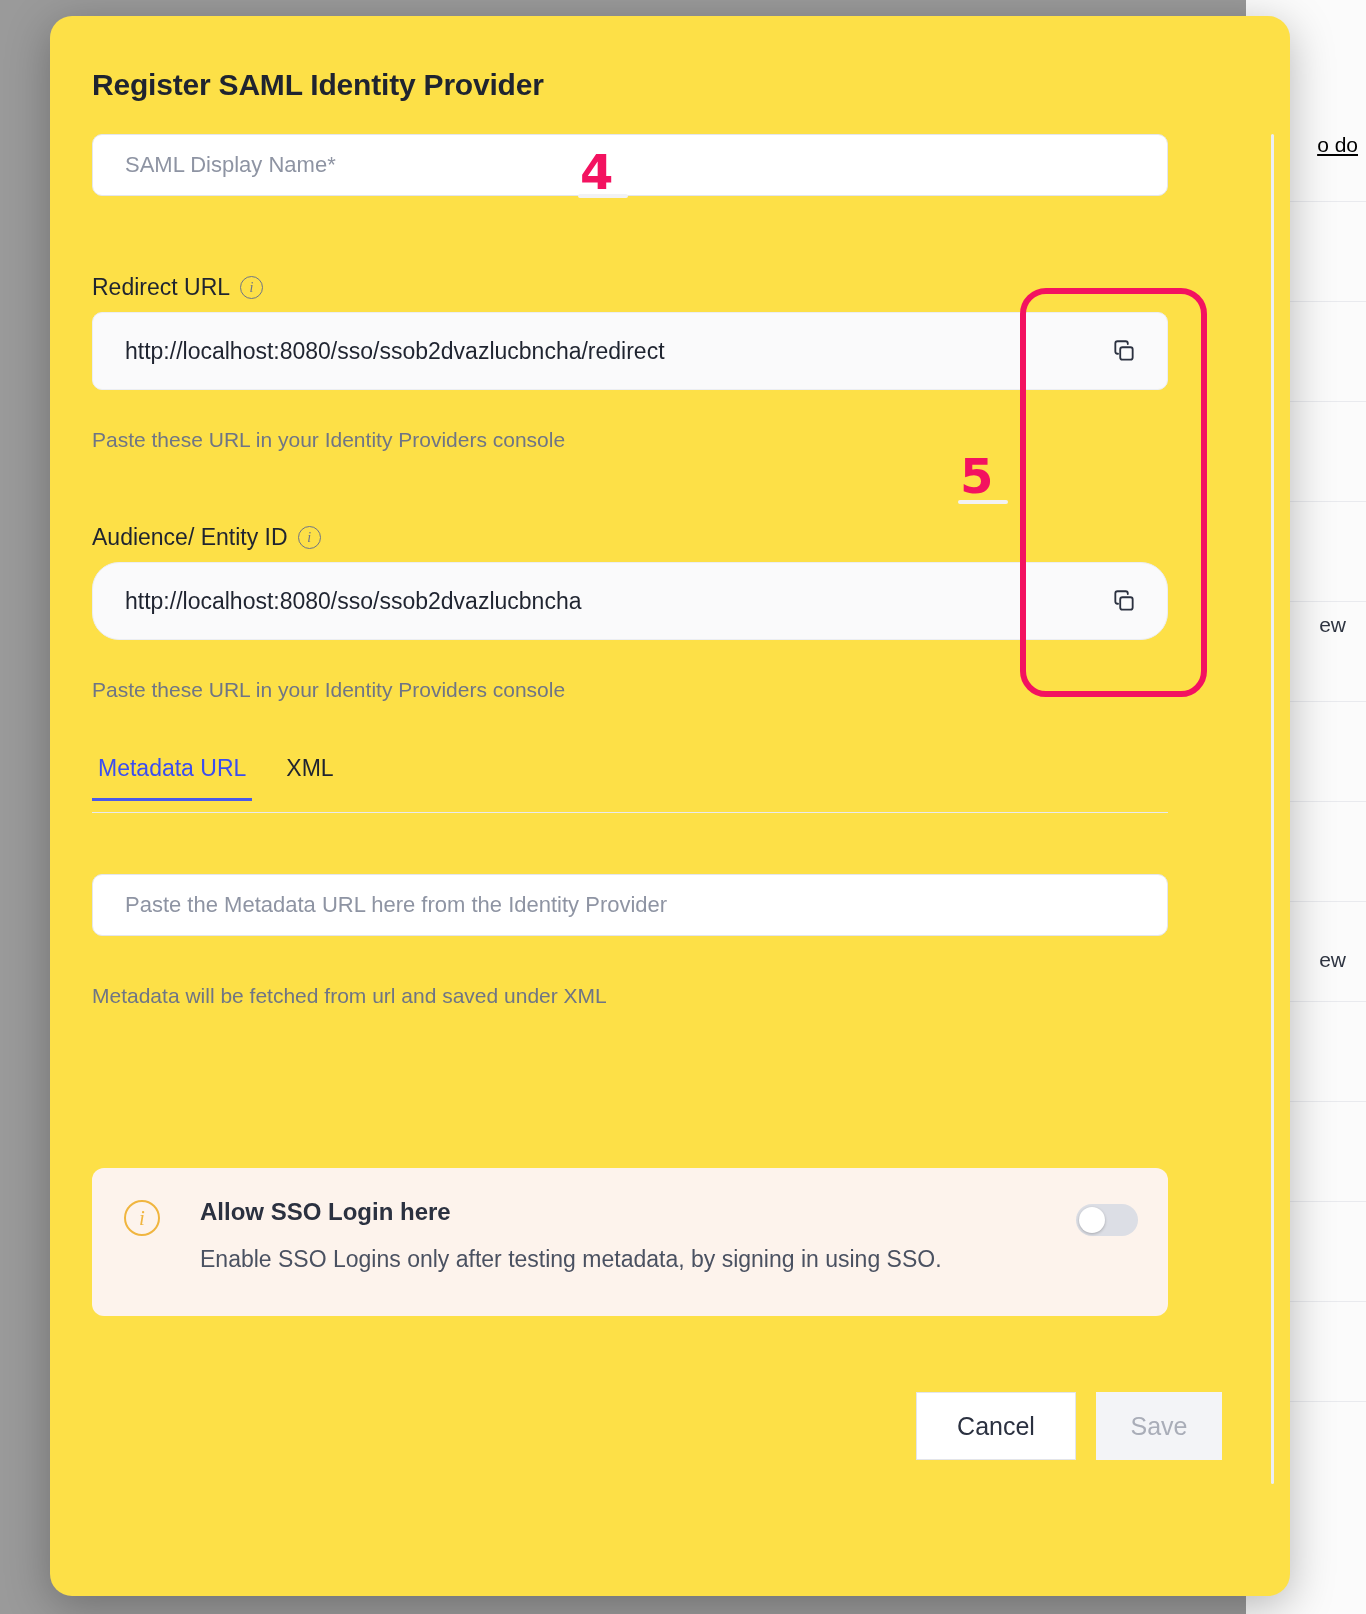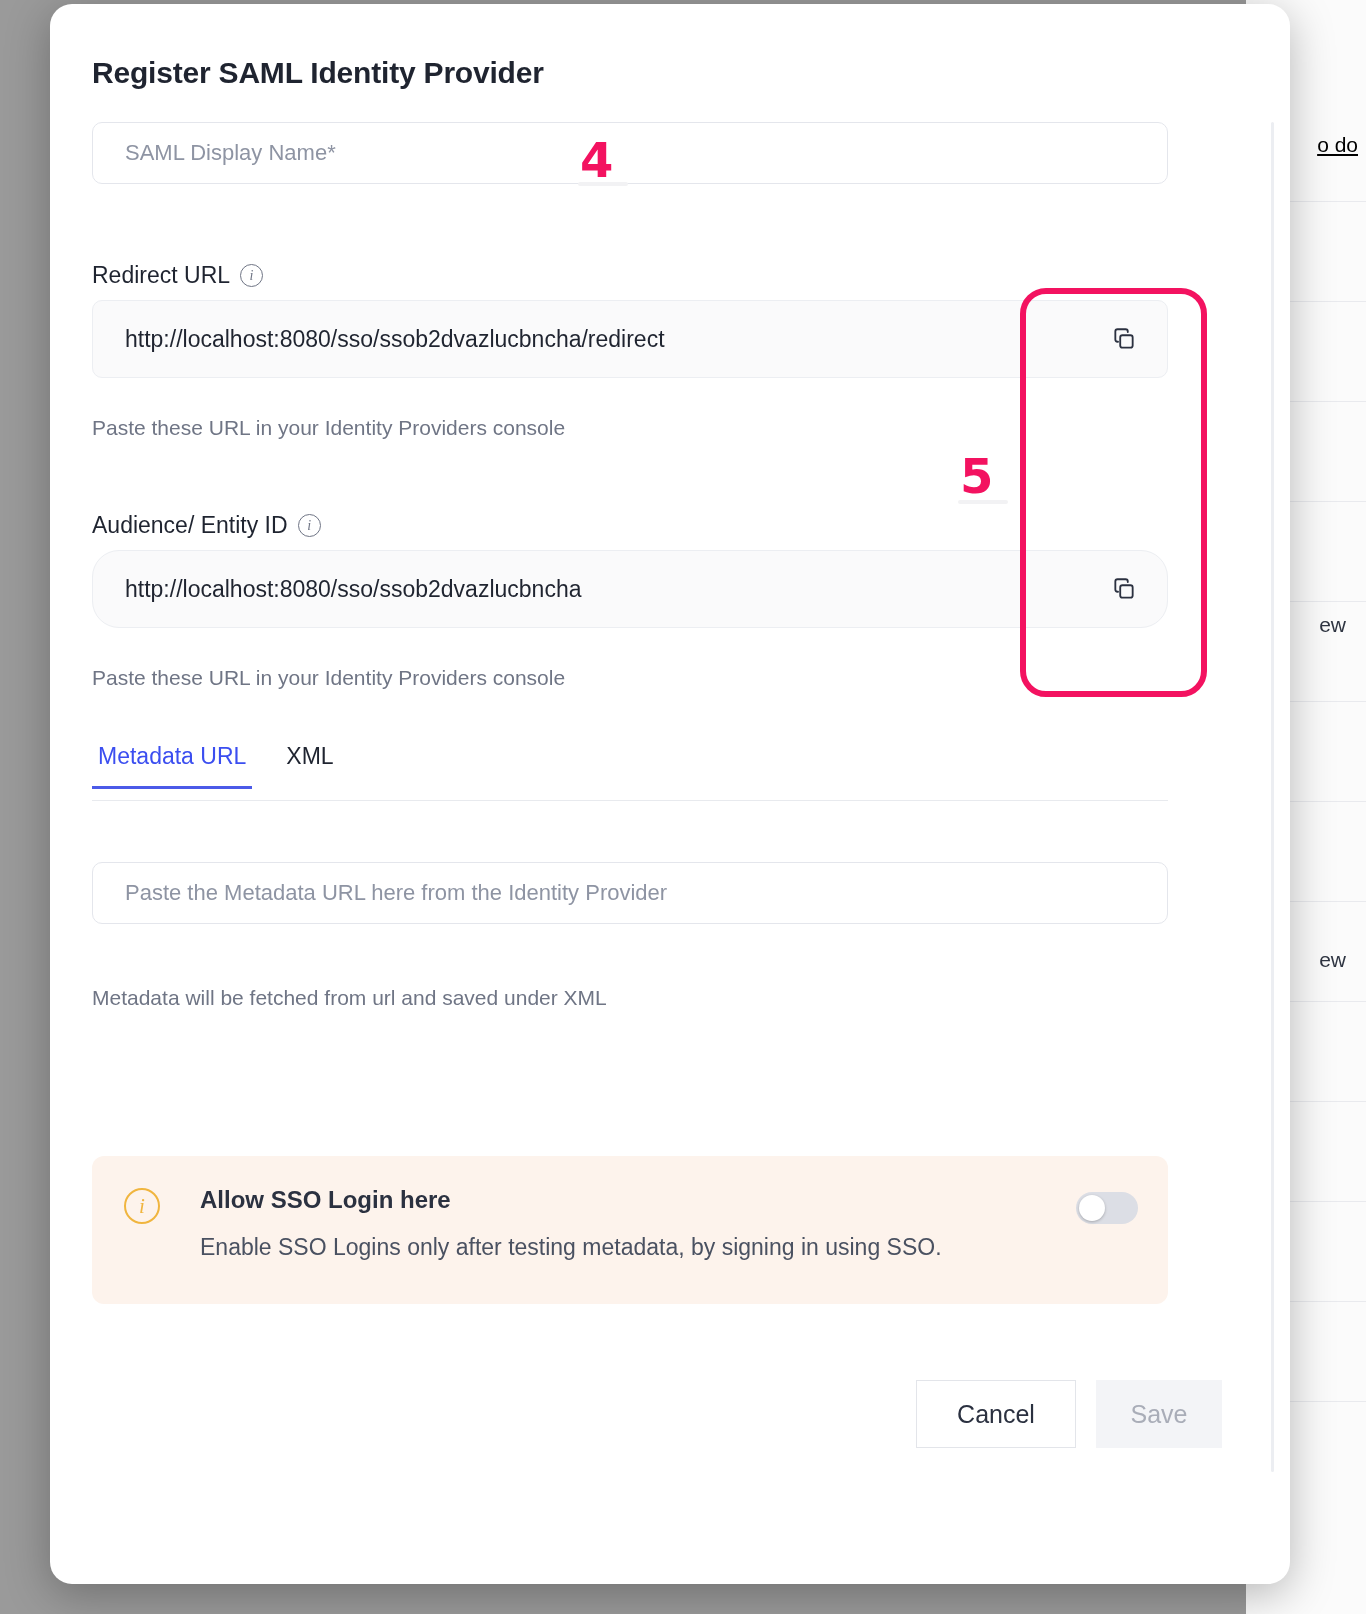--- a/index.html
+++ b/index.html
@@ -48,24 +48,24 @@
     position: absolute;
     color: #000000;
     font-size: 21px;
     text-decoration: underline;
   }
 
   
   .modal {
     position: absolute;
     left: 50px;
-    top: 4px;
+    top: 16px;
     width: 1240px;
     height: 1580px;
-    background: #ffffff;
+    background: #fde047;
     border-radius: 22px;
     box-shadow: 0 10px 45px rgba(0,0,0,0.28);
     overflow: hidden;
   }
   .modal-inner {
     position: relative;
     width: 100%;
     height: 100%;
   }
 
@@ -374,21 +374,21 @@
 
     <div class="helper-text" style="top:662px;">Paste these URL in your Identity Providers console</div>
 
     <div class="tabs">
       <button class="tab active">Metadata URL</button>
       <button class="tab">XML</button>
     </div>
 
     <input class="field-input" style="top: 858px;" placeholder="Paste the Metadata URL here from the Identity Provider">
 
-    <div class="helper-text" style="top:968px;margin-top:14px;">Metadata will be fetched from url and saved under XML</div>
+    <div class="helper-text" style="top:968px;">Metadata will be fetched from url and saved under XML</div>
 
     <div class="banner">
       <div class="banner-icon">i</div>
       <div class="banner-title">Allow SSO Login here</div>
       <div class="banner-desc">Enable SSO Logins only after testing metadata, by signing in using SSO.</div>
       <div class="toggle">
         <div class="toggle-knob"></div>
       </div>
     </div>
 

